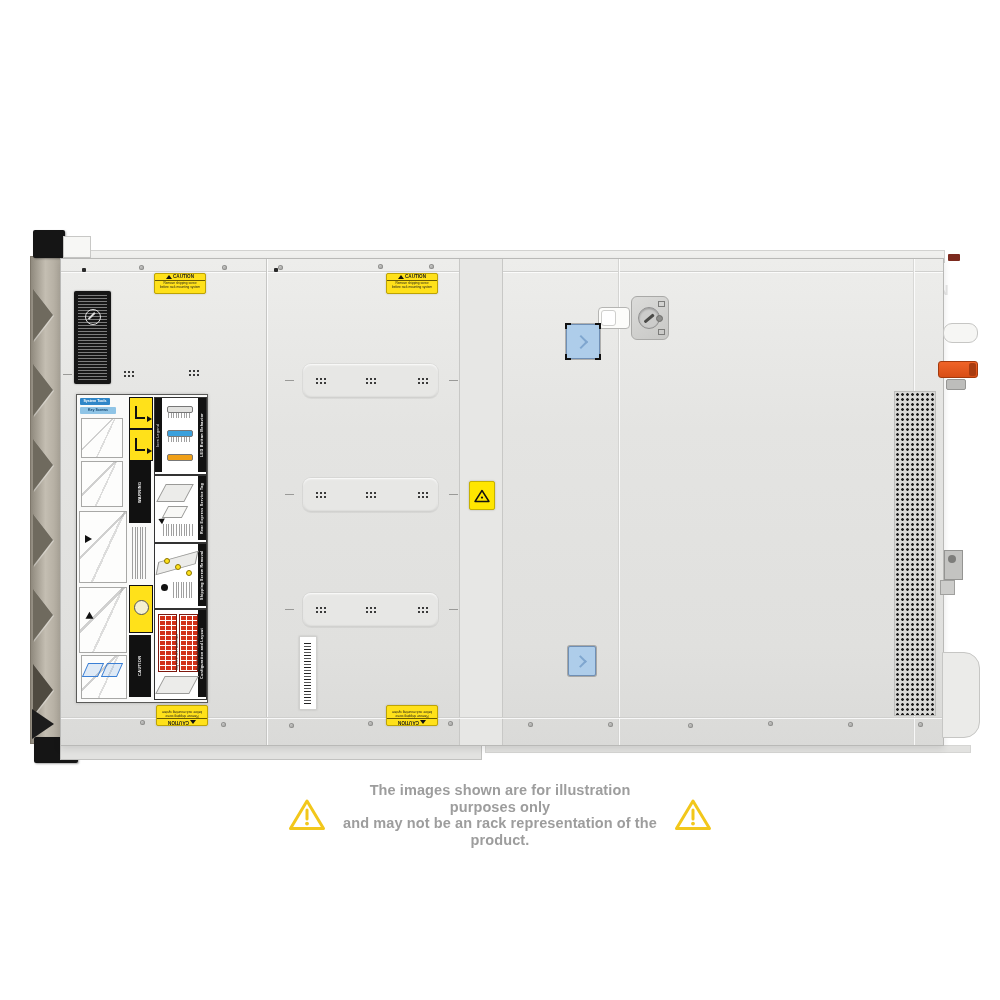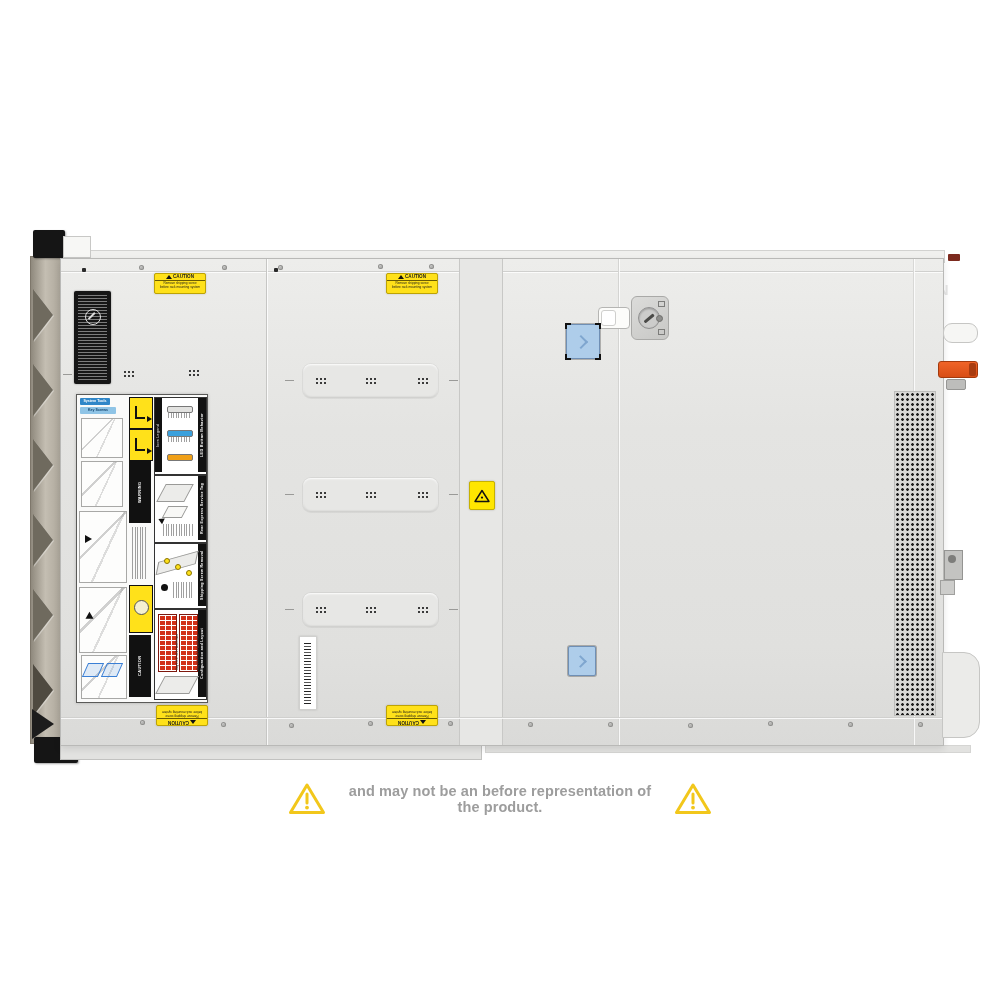--- a/index.html
+++ b/index.html
@@ -376,21 +376,22 @@
     <div class="bighandle"></div>
   </div>
 
   <div class="disclaimer">
     <svg width="38" height="34" viewBox="0 0 38 34">
       <path d="M19 3 L35.5 30.5 L2.5 30.5 Z" fill="none" stroke="#f2c71b" stroke-width="3" stroke-linejoin="round"></path>
       <line x1="19" y1="12" x2="19" y2="21" stroke="#f2c71b" stroke-width="3" stroke-linecap="round"></line>
       <circle cx="19" cy="25.6" r="1.9" fill="#f2c71b"></circle>
     </svg>
     <div class="disc-text">
-      <div>and may not be an before representation of the product.</div>
+      <div>The images shown are for illustration purposes only</div>
+      <div>and may not be an rack representation of the product.</div>
     </div>
     <svg width="38" height="34" viewBox="0 0 38 34">
       <path d="M19 3 L35.5 30.5 L2.5 30.5 Z" fill="none" stroke="#f2c71b" stroke-width="3" stroke-linejoin="round"></path>
       <line x1="19" y1="12" x2="19" y2="21" stroke="#f2c71b" stroke-width="3" stroke-linecap="round"></line>
       <circle cx="19" cy="25.6" r="1.9" fill="#f2c71b"></circle>
     </svg>
   </div>
 
 </div>
 

